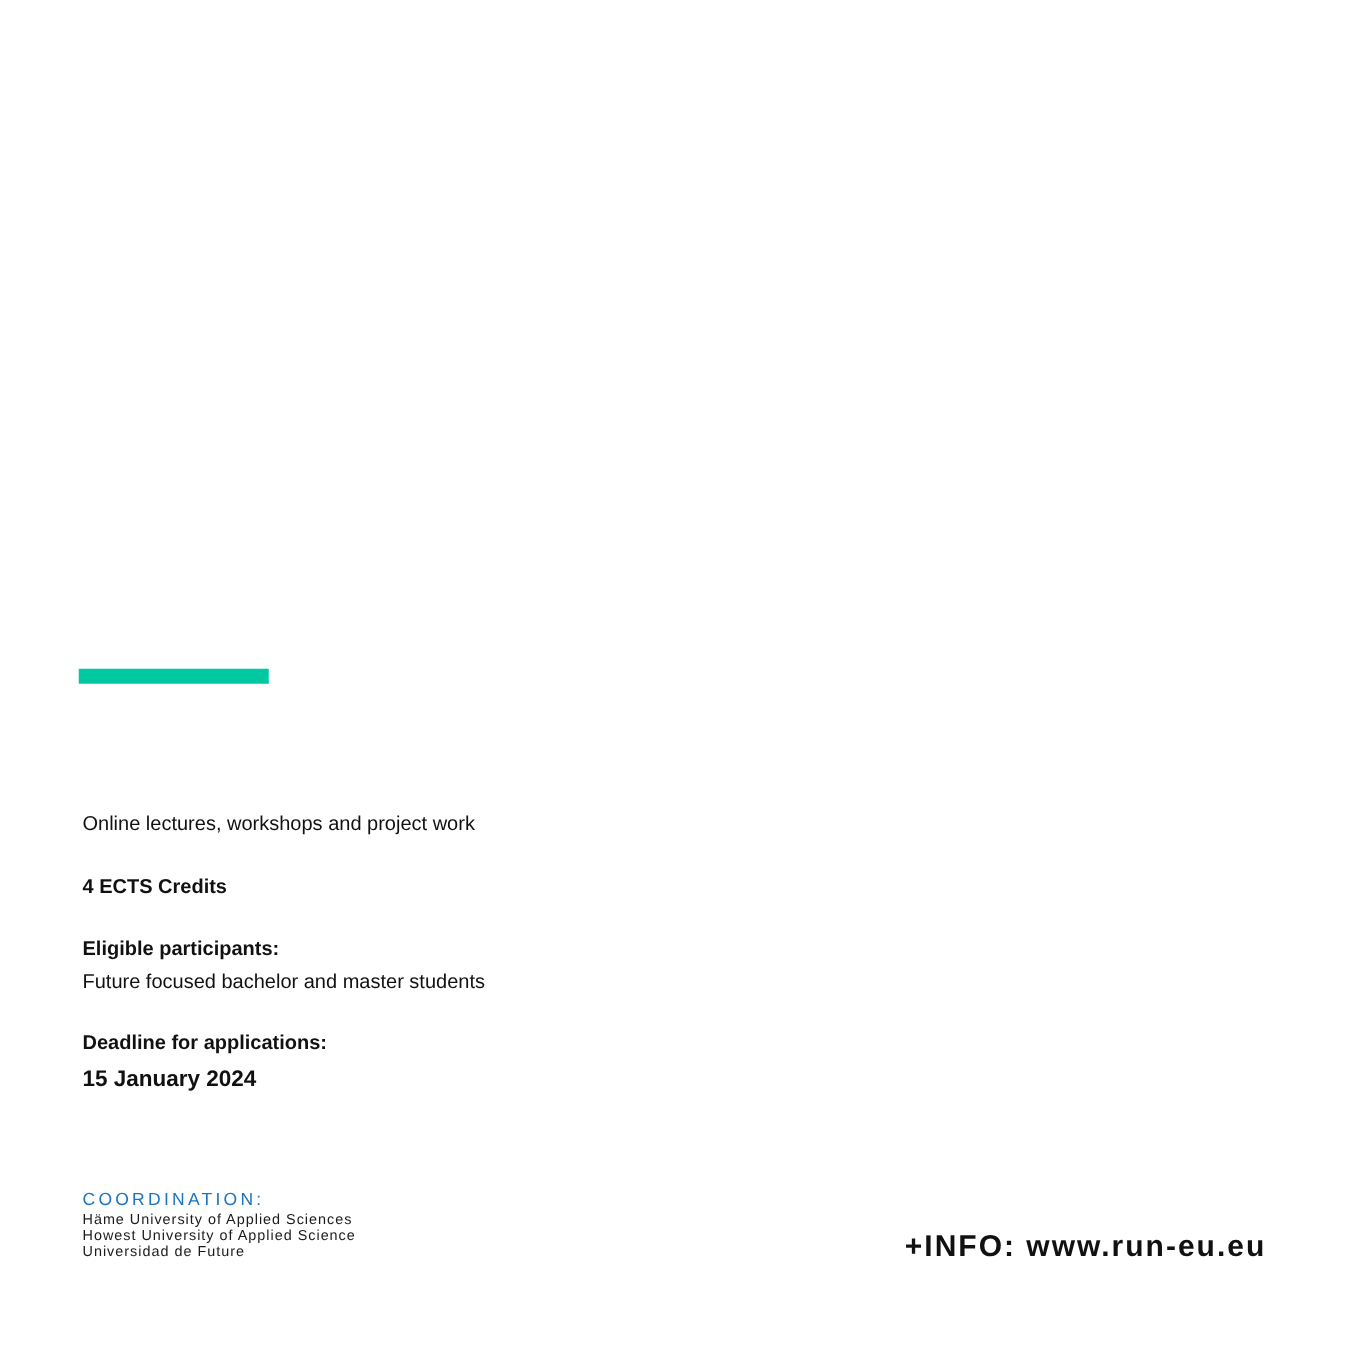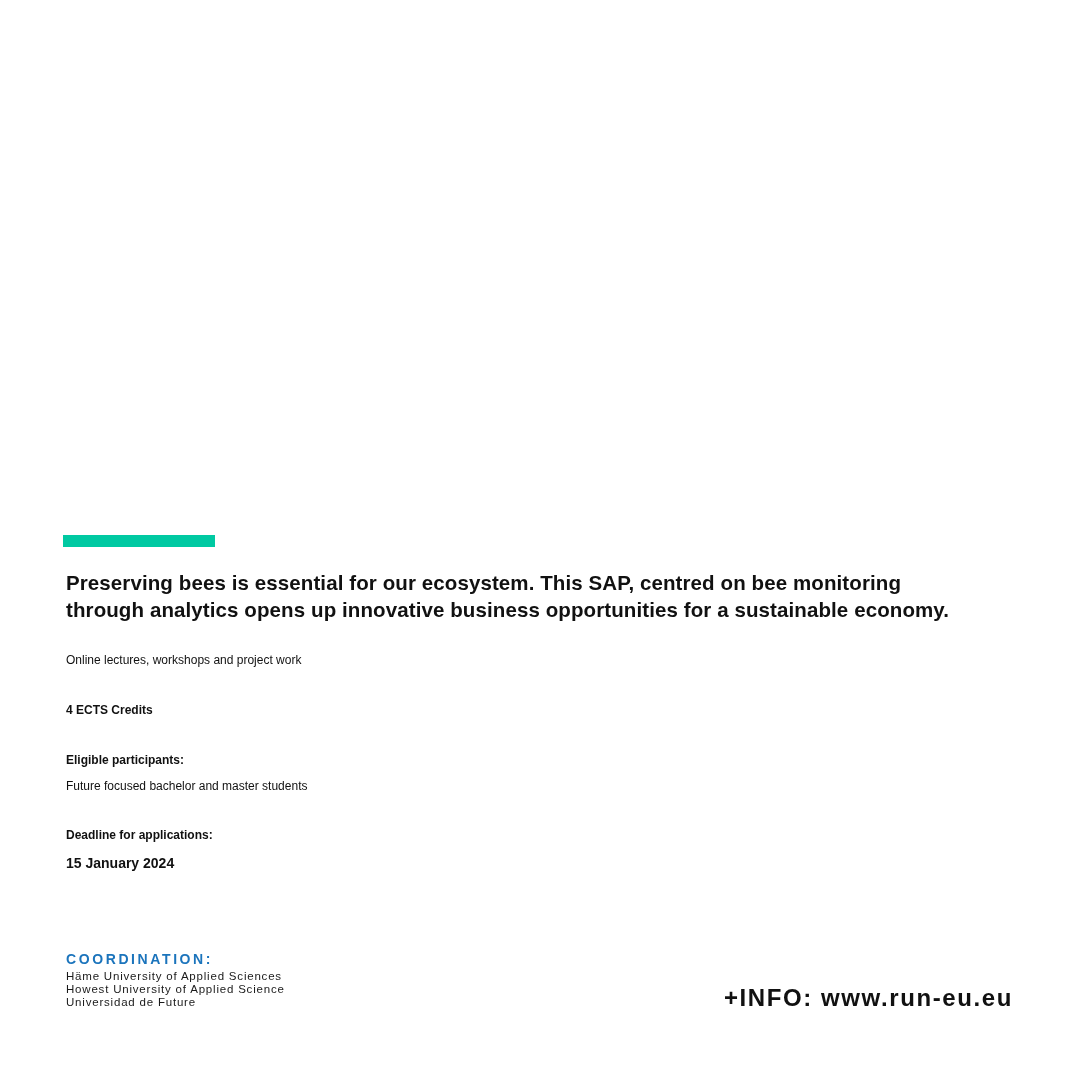--- a/index.html
+++ b/index.html
@@ -40,39 +40,39 @@
     font-weight: 700;
     line-height: 27px;
     letter-spacing: 0.1px;
     color: var(--ink);
     white-space: nowrap;
   }
   .headline span { display: block; }
   .text-line {
     position: absolute;
     left: 66px;
-    font-size: 12px;
+    font-size: 16px;
     line-height: 26px;
     color: var(--ink);
     white-space: nowrap;
   }
   .regular { font-weight: 400; }
   .bold { font-weight: 700; }
   .line-format   { top: 647px; }
   .line-credits  { top: 697px; }
   .line-eligible-label { top: 747px; }
   .line-eligible-value { top: 773px; }
   .line-deadline-label { top: 822px; }
-  .line-deadline-value { top: 850px; font-size: 14px; font-weight: 700; }
+  .line-deadline-value { top: 850px; font-size: 18px; font-weight: 700; }
   .coordination-label {
     position: absolute;
     left: 66px;
     top: 951px;
     font-size: 14px;
-    font-weight: 700;
+    font-weight: 400;
     letter-spacing: 2.6px;
     color: var(--blue);
     white-space: nowrap;
   }
   .coordination-orgs {
     position: absolute;
     left: 66px;
     top: 970px;
     list-style: none;
   }
@@ -94,24 +94,20 @@
     white-space: nowrap;
   }
 </style>
 </head>
 <body>
 
 <div class="poster">
 
   <div class="accent-bar"></div>
 
-  <h1 class="headline">
-    <span>Preserving bees is essential for our ecosystem. This SAP, centred on bee monitoring</span>
-    <span>through analytics opens up innovative business opportunities for a sustainable economy.</span>
-  </h1>
 
   <p class="text-line regular line-format">Online lectures, workshops and project work</p>
 
   <p class="text-line bold line-credits">4 ECTS Credits</p>
 
   <p class="text-line bold line-eligible-label">Eligible participants:</p>
 
   <p class="text-line bold line-deadline-label">Deadline for applications:</p>
 
   <p class="text-line regular line-eligible-value">Future focused bachelor and master students</p>

